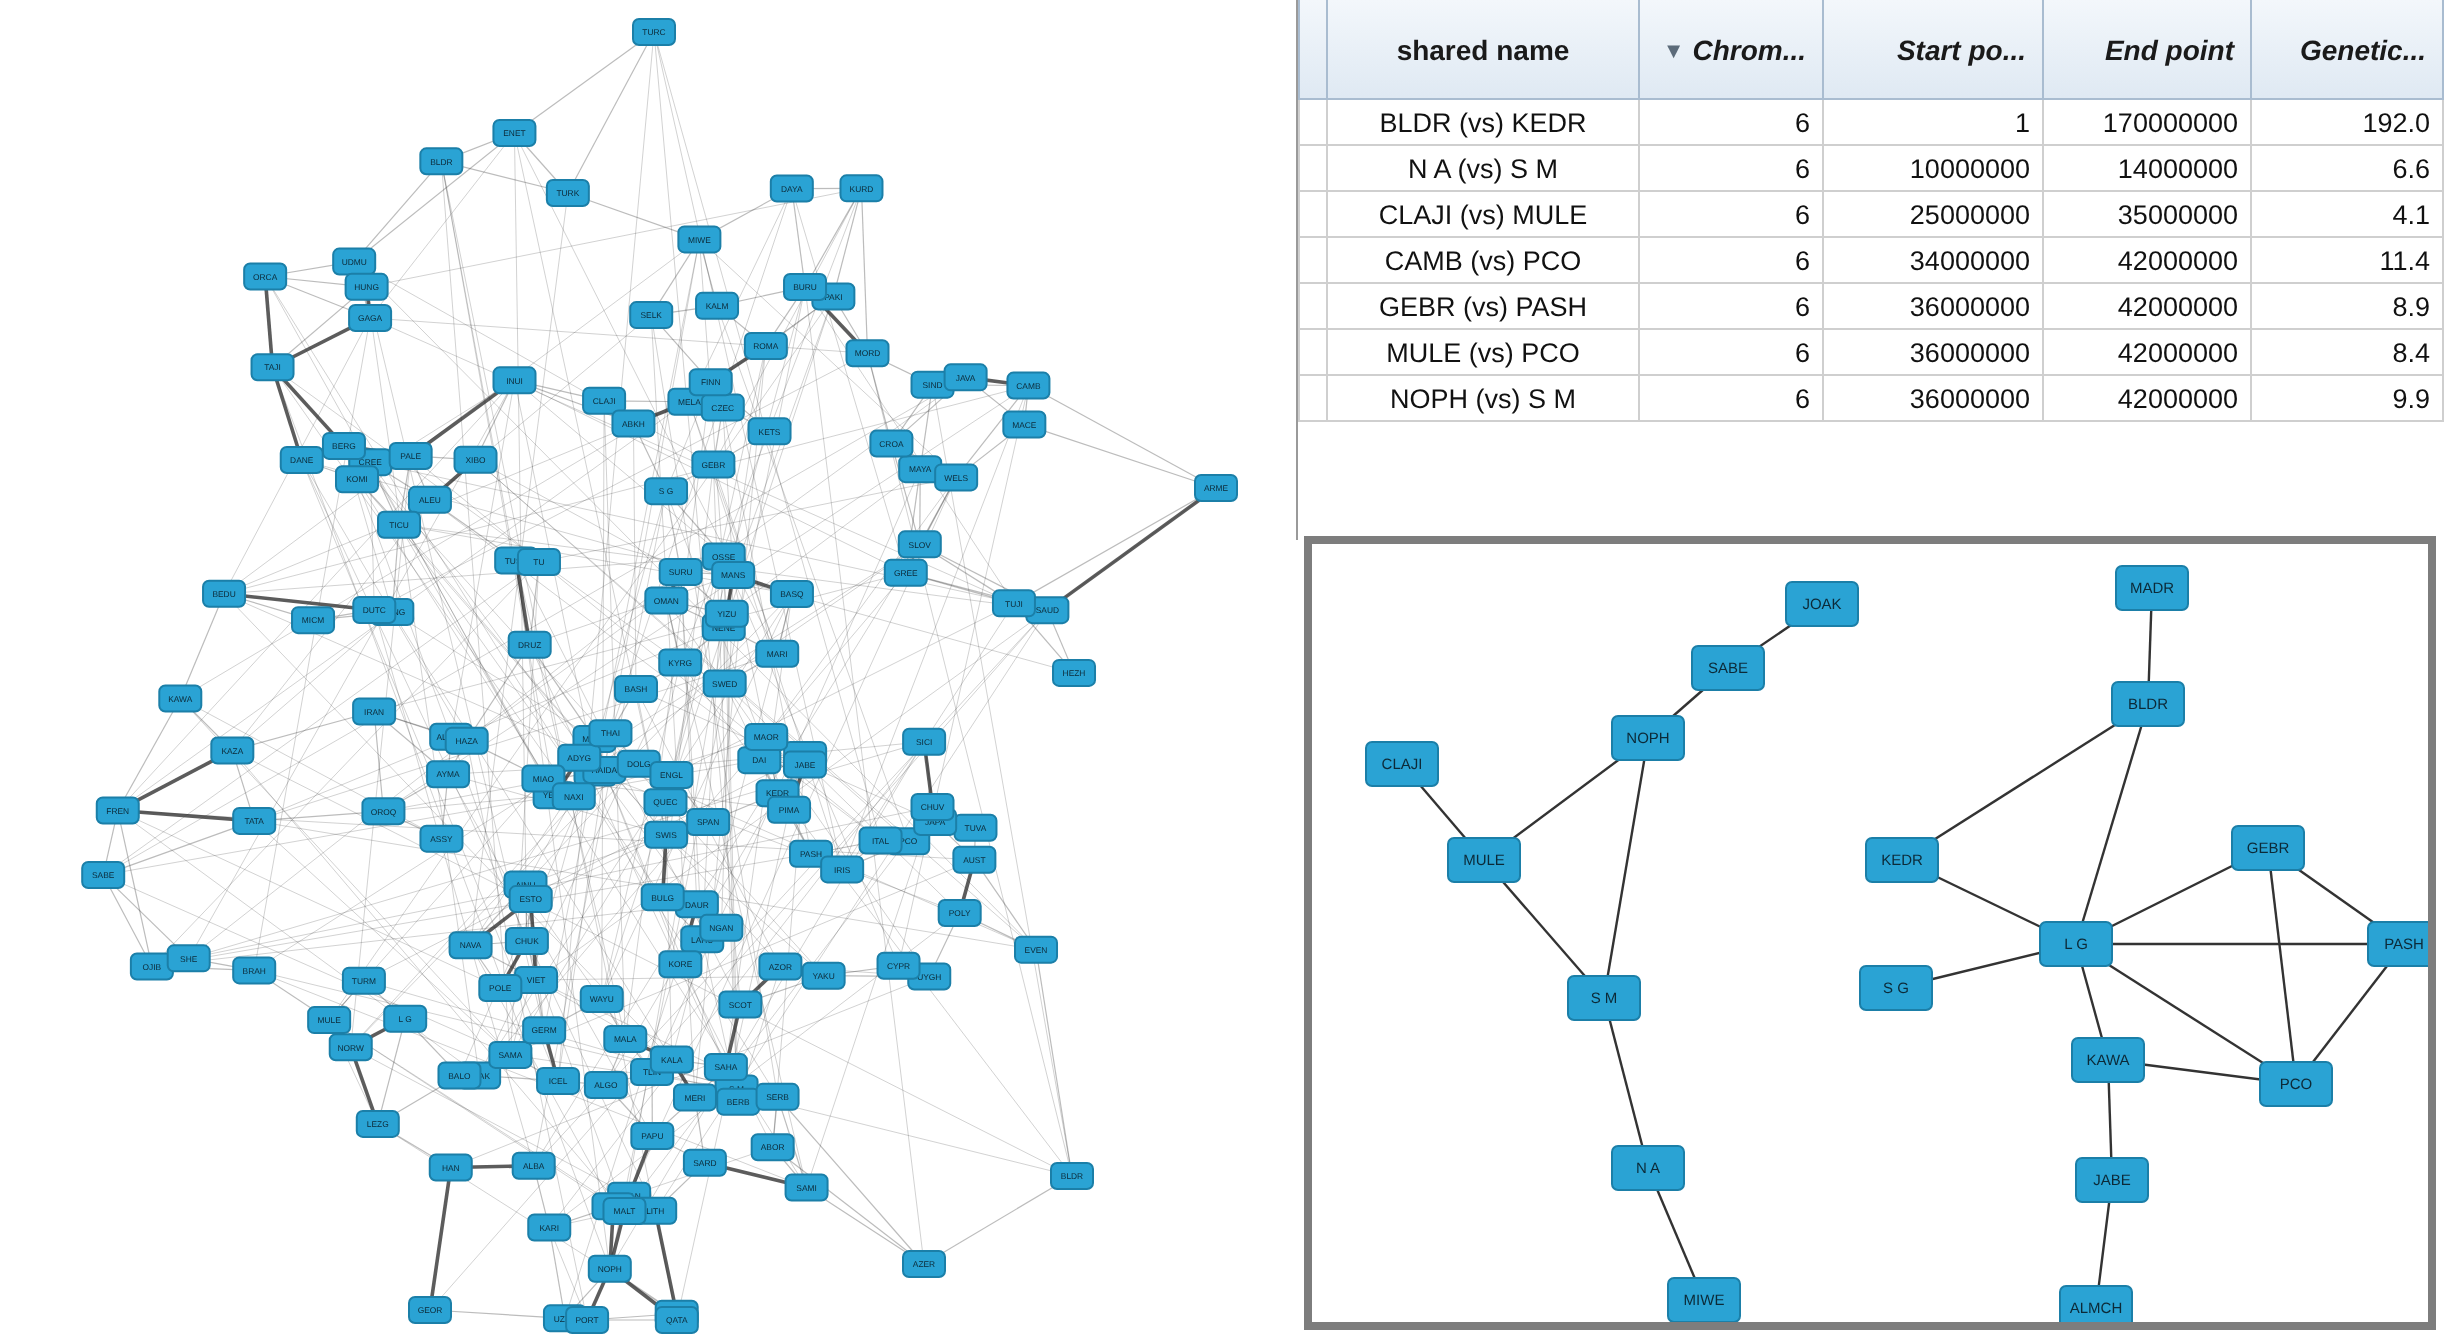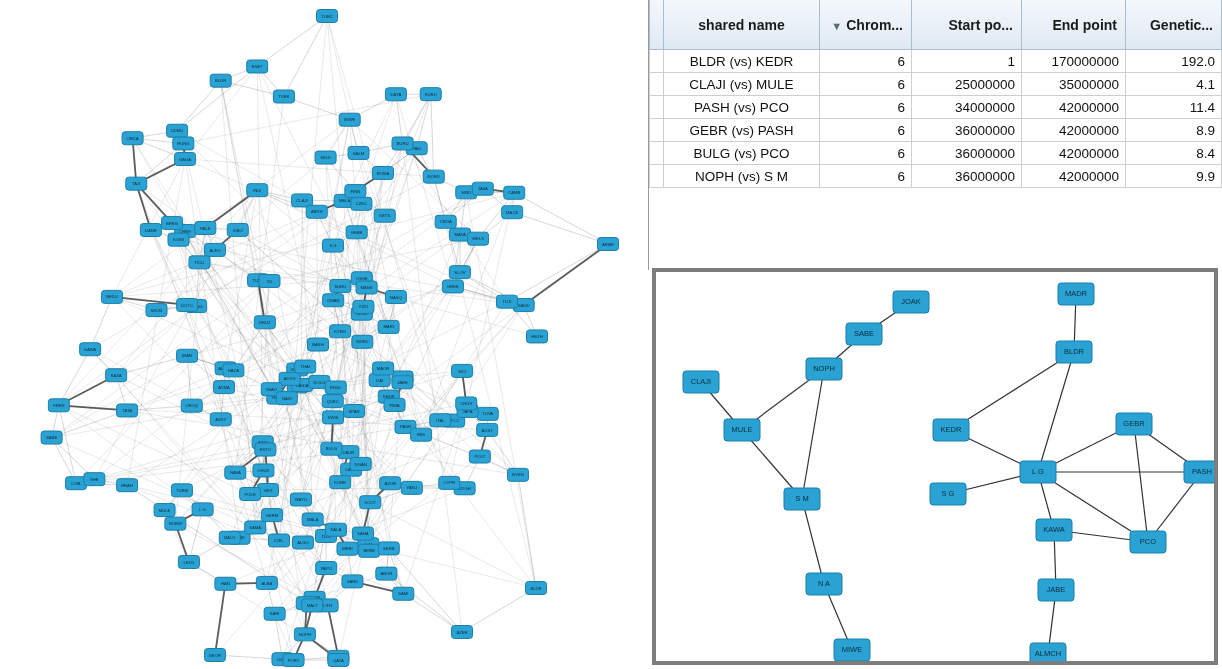--- a/index.html
+++ b/index.html
@@ -52,21 +52,21 @@
     border-top: none;
     height: 25px;
     font-weight: bold;
     font-size: 14px;
     color: #1a1a1a;
     padding: 12px 6px;
     text-align: center;
     white-space: nowrap;
     overflow: hidden;
   }
-  #table-panel thead th.num-h { text-align: right; padding-right: 8px;}
+  #table-panel thead th.num-h { text-align: right; padding-right: 8px; font-style: italic;}
   #table-panel tbody td {
     border: 1px solid #cfcfcf;
     height: 22px;
     padding: 0 6px;
     white-space: nowrap;
     overflow: hidden;
     background: #ffffff;
     font-size: 13.5px;
   }
   #table-panel tbody td.num { text-align: right; }
@@ -1377,45 +1377,53 @@
           <tr>
             <td class="col-gutter"></td>
             <td class="name">BLDR (vs) KEDR</td>
             <td class="num">6</td>
             <td class="num">1</td>
             <td class="num">170000000</td>
             <td class="num">192.0</td>
           </tr>
           <tr>
             <td class="col-gutter"></td>
+            <td class="name">N A (vs) S M</td>
+            <td class="num">6</td>
+            <td class="num">10000000</td>
+            <td class="num">14000000</td>
+            <td class="num">6.6</td>
+          </tr>
+          <tr>
+            <td class="col-gutter"></td>
             <td class="name">CLAJI (vs) MULE</td>
             <td class="num">6</td>
             <td class="num">25000000</td>
             <td class="num">35000000</td>
             <td class="num">4.1</td>
           </tr>
           <tr>
             <td class="col-gutter"></td>
-            <td class="name">PASH (vs) PCO</td>
+            <td class="name">CAMB (vs) PCO</td>
             <td class="num">6</td>
             <td class="num">34000000</td>
             <td class="num">42000000</td>
             <td class="num">11.4</td>
           </tr>
           <tr>
             <td class="col-gutter"></td>
             <td class="name">GEBR (vs) PASH</td>
             <td class="num">6</td>
             <td class="num">36000000</td>
             <td class="num">42000000</td>
             <td class="num">8.9</td>
           </tr>
           <tr>
             <td class="col-gutter"></td>
-            <td class="name">BULG (vs) PCO</td>
+            <td class="name">MULE (vs) PCO</td>
             <td class="num">6</td>
             <td class="num">36000000</td>
             <td class="num">42000000</td>
             <td class="num">8.4</td>
           </tr>
           <tr>
             <td class="col-gutter"></td>
             <td class="name">NOPH (vs) S M</td>
             <td class="num">6</td>
             <td class="num">36000000</td>

